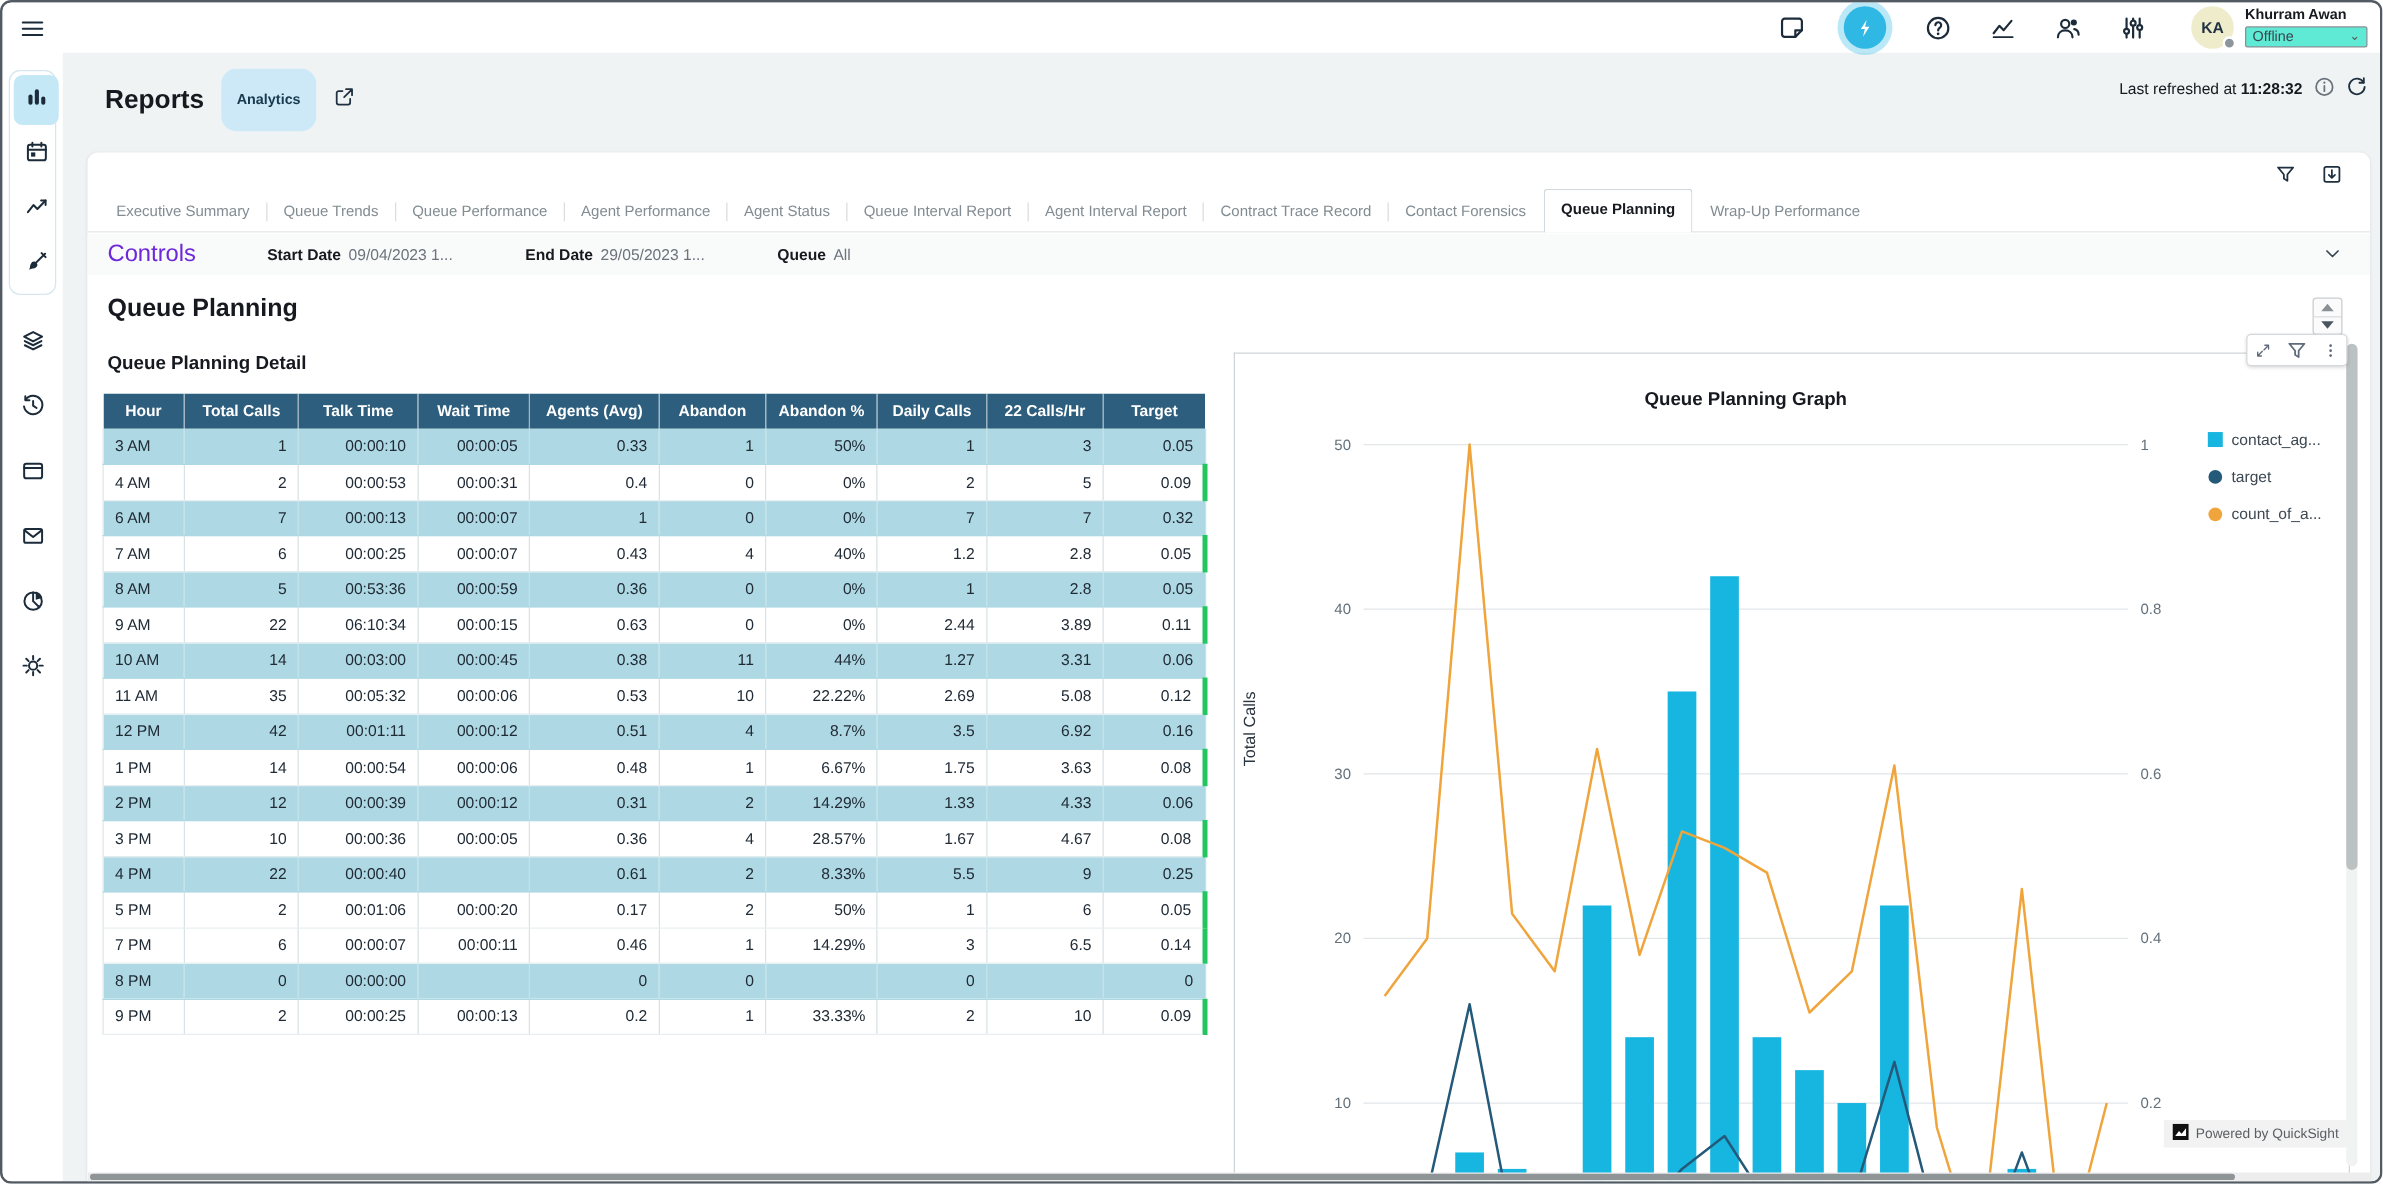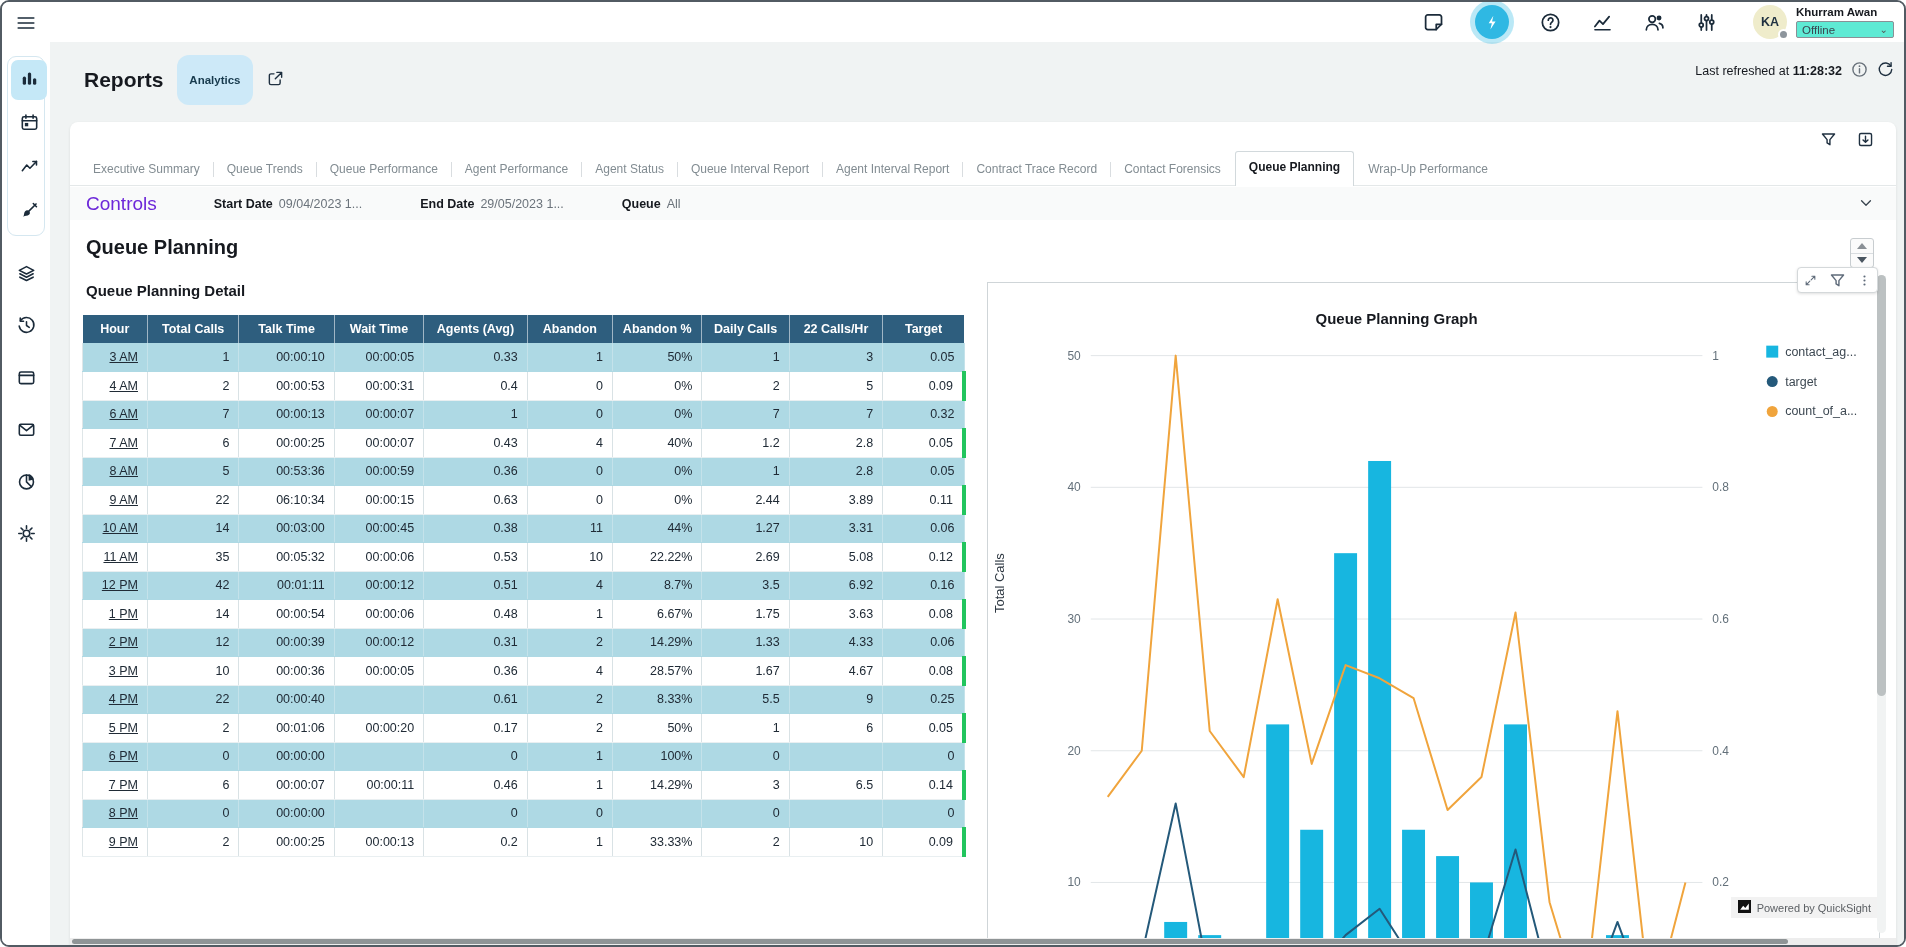--- a/index.html
+++ b/index.html
@@ -63,21 +63,21 @@
   .tri-up{width:0;height:0;border-left:5px solid transparent;border-right:5px solid transparent;border-bottom:6px solid #8a9096;}
   .tri-down{width:0;height:0;border-left:5px solid transparent;border-right:5px solid transparent;border-top:6px solid #4a5560;}
 
   
   .table-panel{position:absolute;left:12px;top:62px;width:905px;}
   .table-title{font-size:15px;font-weight:bold;color:#16191f;margin:0 0 16px 4px;}
   table.qs{border-collapse:collapse;width:884px;table-layout:fixed;}
   table.qs th{background:#2e5e7e;color:#fff;font-size:12.5px;font-weight:bold;height:28px;padding:0 8px;border-right:1px solid rgba(255,255,255,.55);text-align:center;cursor:pointer;}
   table.qs th:last-child{border-right:none;}
   table.qs td{font-size:12.5px;color:#202b36;height:28.5px;padding:0 9px;border-right:1px solid #d9e2e5;border-bottom:1px solid #e9eff1;text-align:right;background:#fff;}
-  table.qs td:first-child{text-align:right;border-left:1px solid #dfe6e8;text-decoration:underline;}
+  table.qs td:first-child{text-align:left;border-left:1px solid #dfe6e8;}
   table.qs td:last-child{border-right:4px solid #22c55e;}
   table.qs tr.stripe td{background:#aed9e4;border-bottom:1px solid #aed9e4;border-right:1px solid #c4e2ea;}
 
   
   .chart-panel{position:absolute;left:917px;top:62px;width:893px;height:700px;border:1px solid #cfd5d8;border-bottom:none;background:#fff;}
   .chart-panel svg text.tick{font-family:"Liberation Sans",sans-serif;font-size:12px;fill:#63707a;}
   .chart-toolbar{position:absolute;right:18px;top:47px;height:26px;background:#fff;border:1px solid #d4d8da;border-radius:4px;box-shadow:0 1px 3px rgba(0,0,0,.13);display:flex;align-items:center;padding:0 6px;gap:12px;color:#5f6b7a;z-index:6;}
   .chart-toolbar span{cursor:pointer;display:flex;}
 
   .powered{position:absolute;right:18px;bottom:27px;display:flex;align-items:center;gap:6px;background:#f2f2f2;padding:3px 7px;font-size:11px;color:#5b5f63;cursor:pointer;}
@@ -507,32 +507,20 @@
                   <td>5 PM</td>
                   <td>2</td>
                   <td>00:01:06</td>
                   <td>00:00:20</td>
                   <td>0.17</td>
                   <td>2</td>
                   <td>50%</td>
                   <td>1</td>
                   <td>6</td>
                   <td>0.05</td>
-                </tr>
-                <tr class="stripe">
-                  <td>6 PM</td>
-                  <td>0</td>
-                  <td>00:00:00</td>
-                  <td></td>
-                  <td>0</td>
-                  <td>1</td>
-                  <td>100%</td>
-                  <td>0</td>
-                  <td></td>
-                  <td>0</td>
                 </tr>
                 <tr class="">
                   <td>7 PM</td>
                   <td>6</td>
                   <td>00:00:07</td>
                   <td>00:00:11</td>
                   <td>0.46</td>
                   <td>1</td>
                   <td>14.29%</td>
                   <td>3</td>

